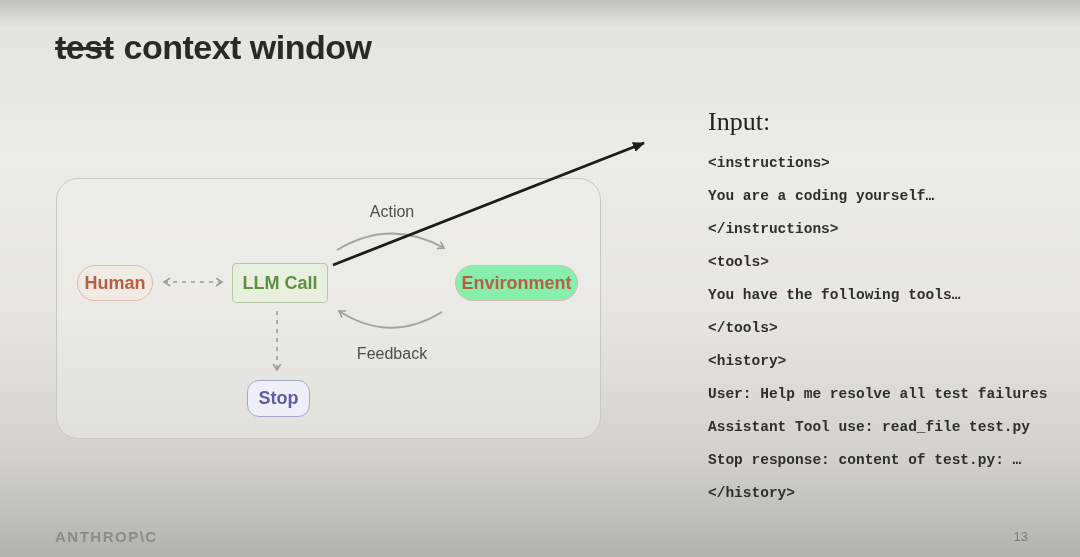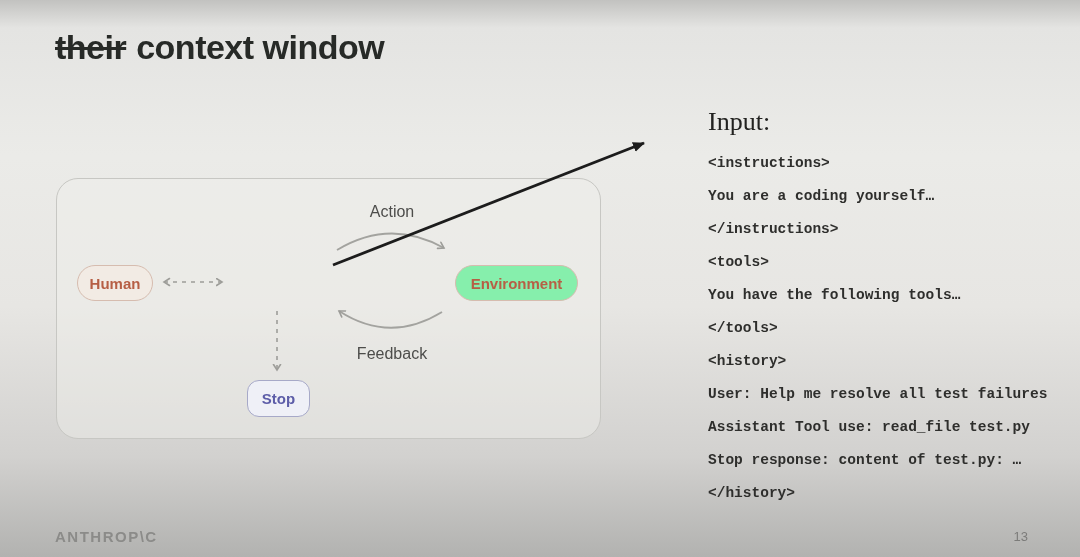--- a/index.html
+++ b/index.html
@@ -26,21 +26,21 @@
   .diagram-box {
     position: absolute; left: 56px; top: 178px;
     width: 545px; height: 261px;
     border: 1px solid #c7c7c3;
     border-radius: 22px;
     background: rgba(240, 239, 236, 0.45);
   }
   .node {
     position: absolute;
     display: flex; align-items: center; justify-content: center;
-    font-size: 15px; font-weight: 700;
+    font-size: 18px; font-weight: 700;
     white-space: nowrap;
   }
   .node-human {
     left: 20px; top: 86px; width: 76px; height: 36px;
     background: #f2ebe4; border: 1px solid #d6bcaf; border-radius: 18px;
     color: #b65f45;
   }
   .node-llm {
     left: 175px; top: 84px; width: 96px; height: 40px;
     background: #e9efde; border: 1px solid #b7c9a1; border-radius: 4px;
@@ -91,26 +91,27 @@
   }
   .page-number {
     position: absolute; right: 52px; top: 529px;
     font-size: 13px; color: #7c7c7a;
   }
 </style>
 </head>
 <body>
 
 <h1 class="title">
-  <span class="strike">their</span>
+  <span class="strike">test</span>
   <span>context window</span>
 </h1>
 
 <div class="diagram-box">
   <div class="node node-human">Human</div>
+  <div class="node node-llm">LLM Call</div>
   <div class="node node-env">Environment</div>
   <div class="node node-stop">Stop</div>
   <div class="edge-label label-action">Action</div>
   <div class="edge-label label-feedback">Feedback</div>
 </div>
 
 <svg class="overlay" viewBox="0 0 1080 557">
   <defs>
     <marker id="chevE" markerWidth="12" markerHeight="12" refX="6.5" refY="4.5" orient="auto" markerUnits="userSpaceOnUse">
       <path d="M1 1 L6.5 4.5 L1 8" fill="none" stroke="#9d9d99" stroke-width="1.6" stroke-linecap="round"></path>

